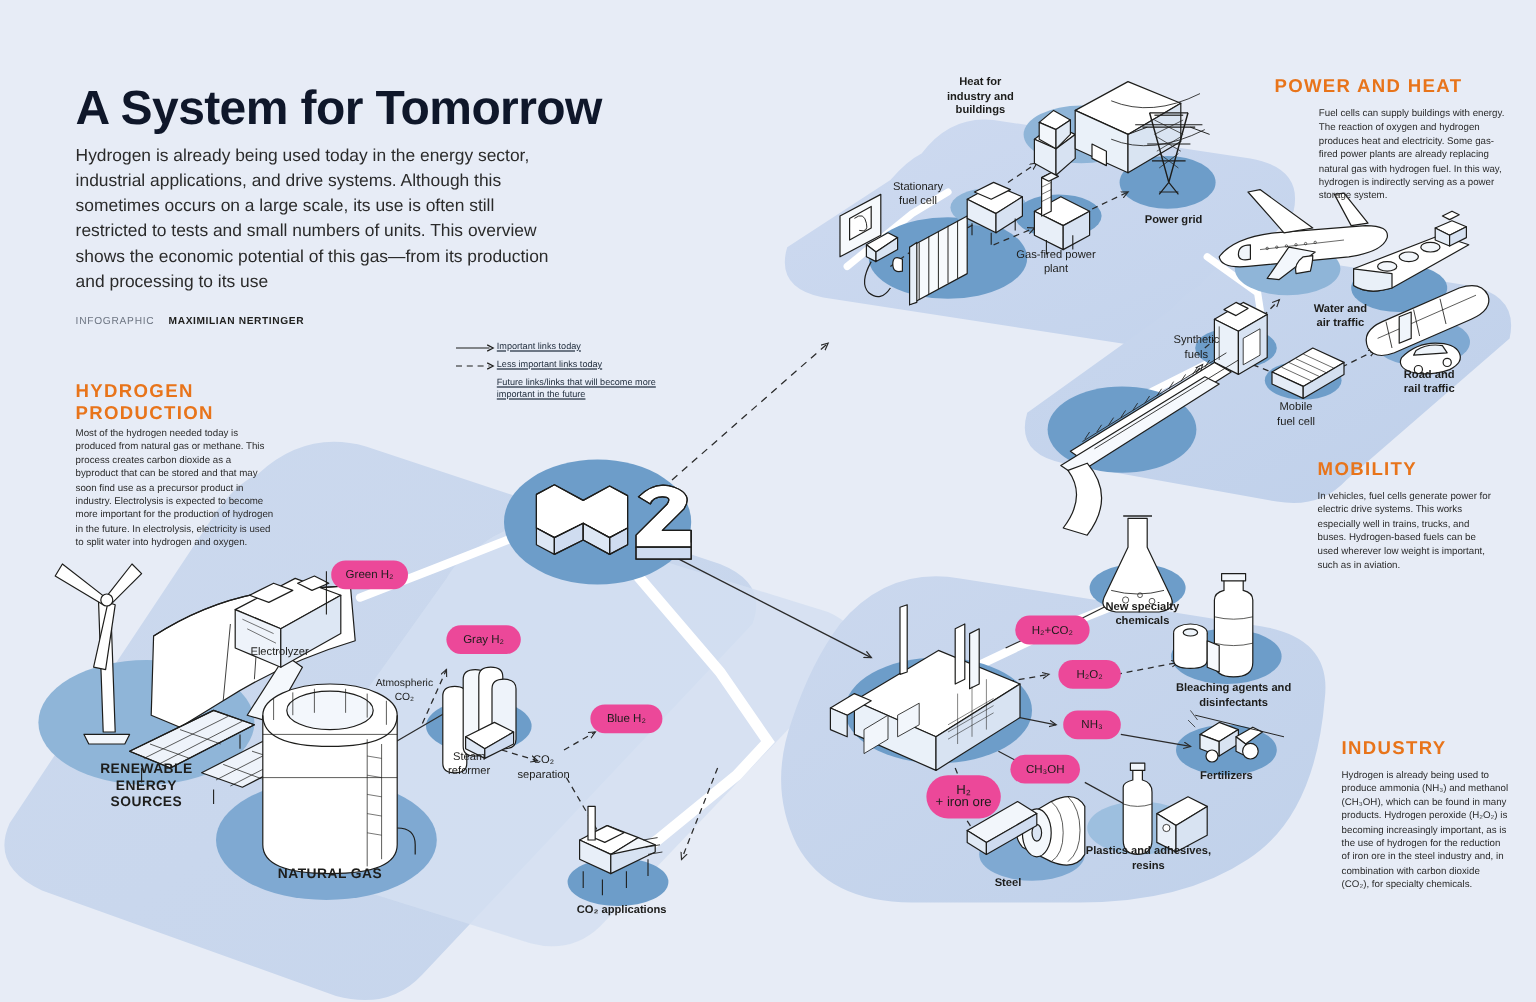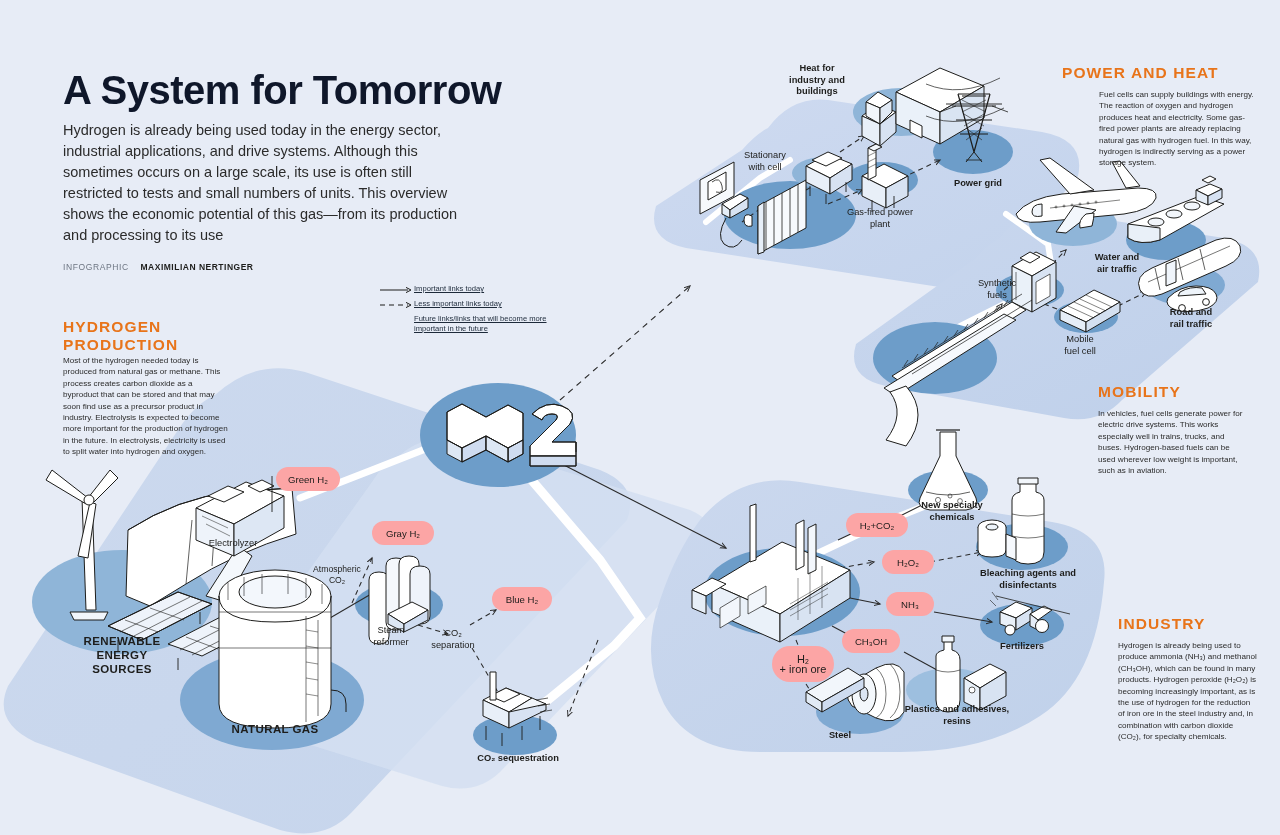--- a/index.html
+++ b/index.html
@@ -38,21 +38,21 @@
   .legend .swatch{width:28px;height:9px;background:#ffffff;border-radius:1px;margin-top:1px;}
 
   
   .cap{position:absolute;font-size:9.3px;line-height:11.5px;color:#1d1d1b;text-align:center;}
   .cap.b{font-weight:700;}
   .cap.lg{font-size:11.5px;font-weight:700;line-height:14px;letter-spacing:.4px;}
   .cap.sm{font-size:8.6px;line-height:10.5px;}
 
   
   .pill{
-    position:absolute;background:#fca5a5;border-radius:999px;
+    position:absolute;background:#ec4899;border-radius:999px;
     display:flex;align-items:center;justify-content:center;
     font-size:9.6px;color:#1d1d1b;white-space:nowrap;
     box-shadow:0 0 0 0 rgba(0,0,0,0);
   }
 </style>
 </head>
 <body>
 
 <div id="stage">
 
@@ -544,24 +544,24 @@
 ENERGY
 SOURCES</div>
   <div class="cap" style="left:178px;top:538px;width:110px;">Electrolyzer</div>
   <div class="cap lg" style="left:212px;top:722px;width:126px;">NATURAL GAS</div>
   <div class="cap sm" style="left:292px;top:564px;width:90px;white-space:pre-line;">Atmospheric
 CO₂</div>
   <div class="cap" style="left:348px;top:625px;width:86px;white-space:pre-line;">Steam
 reformer</div>
   <div class="cap" style="left:418px;top:628px;width:70px;white-space:pre-line;">CO₂
 separation</div>
-  <div class="cap b" style="left:452px;top:753px;width:132px;">CO₂ sequestration</div>
+  <div class="cap b" style="left:452px;top:753px;width:132px;">CO₂ applications</div>
 
   <div class="cap" style="left:722px;top:150px;width:86px;white-space:pre-line;">Stationary
-with cell</div>
+fuel cell</div>
   <div class="cap b" style="left:774px;top:63px;width:86px;white-space:pre-line;">Heat for
 industry and
 buildings</div>
   <div class="cap" style="left:830px;top:207px;width:100px;white-space:pre-line;">Gas-fired power
 plant</div>
   <div class="cap b" style="left:938px;top:178px;width:80px;">Power grid</div>
 
   <div class="cap" style="left:962px;top:278px;width:70px;white-space:pre-line;">Synthetic
 fuels</div>
   <div class="cap b" style="left:1074px;top:252px;width:86px;white-space:pre-line;">Water and

